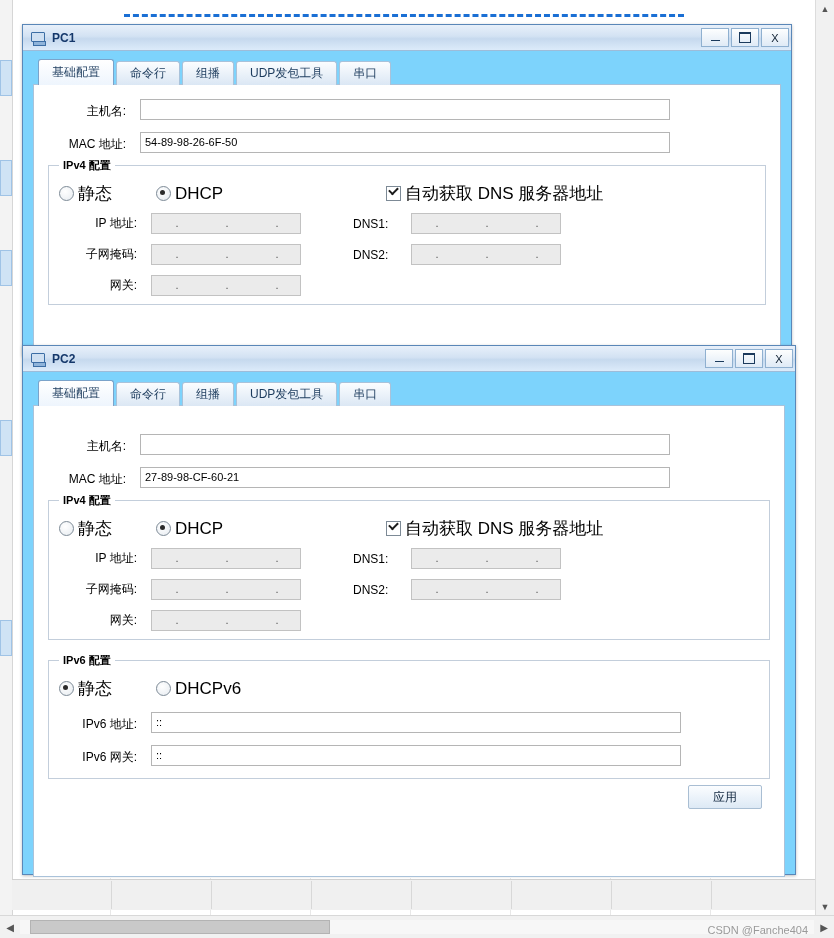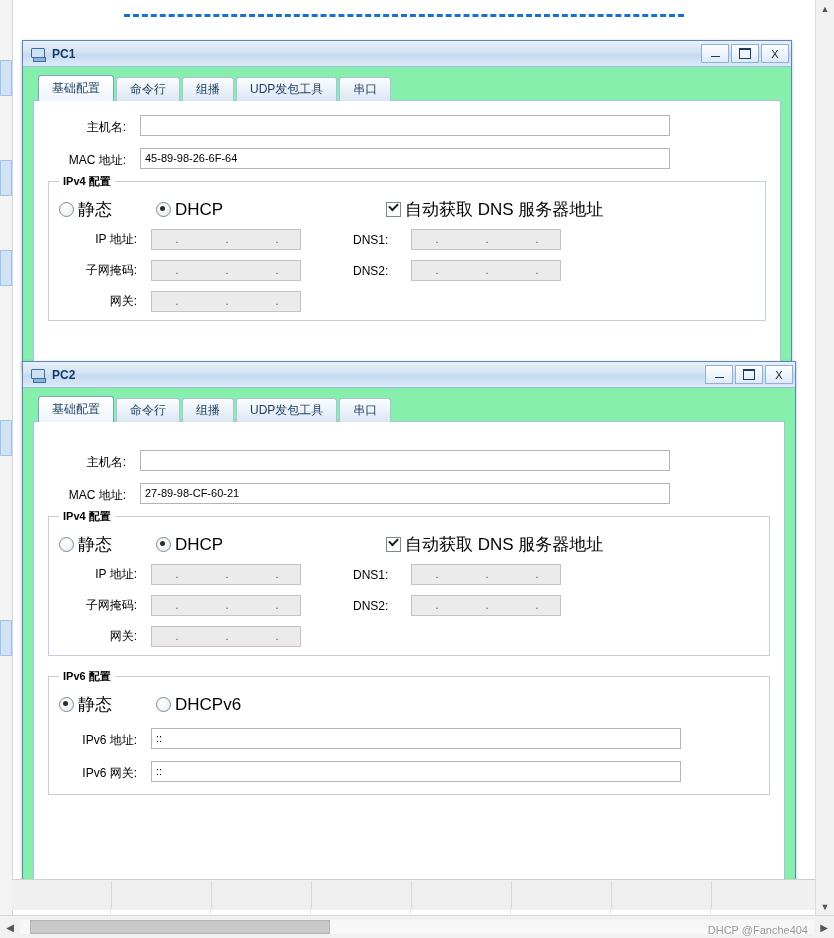--- a/index.html
+++ b/index.html
@@ -46,24 +46,23 @@
     left: 0;
     width: 12px;
     background: #cfe3f5;
     border: 1px solid #9fc3e6;
     box-sizing: border-box;
   }
 
   
   .window {
     position: absolute;
-    background: #86efac;
+    background: #7dd3fc;
     border: 1px solid #5a87b8;
     box-shadow: 0 1px 3px rgba(0,0,0,0.25);
-    margin-top: 16px;
   }
   .titlebar {
     height: 26px;
     background: linear-gradient(to bottom, #e8f0fa 0%, #d3e2f3 45%, #c6d9ee 55%, #dcebfa 100%);
     border-bottom: 1px solid #9dbcd9;
     display: flex;
     align-items: center;
     padding: 0 2px 0 7px;
     box-sizing: border-box;
   }
@@ -399,21 +398,21 @@
       <div class="tab">串口</div>
     </div>
 
     <div class="tab-panel" style="height:240px;">
       <div class="frow">
         <div class="flabel">主机名:</div>
         <div class="finput wide"></div>
       </div>
       <div class="frow">
         <div class="flabel">MAC 地址:</div>
-        <div class="finput wide">45-89-98-26-6F-64</div>
+        <div class="finput wide">54-89-98-26-6F-50</div>
       </div>
 
       <div class="group">
         <div class="group-title">IPv4 配置</div>
 
         <div style="display:flex; align-items:center; margin-bottom:8px;">
           <div style="display:flex;align-items:center;width:92px;padding-left:0;">
             <span class="radio"></span>
             <span class="opt-label">静态</span>
           </div>
@@ -604,20 +603,23 @@
           <div class="finput" style="width:530px;">::</div>
         </div>
 
 
         <div class="frow" style="margin-bottom:4px;">
           <div class="flabel">IPv6 网关:</div>
           <div class="finput" style="width:530px;">::</div>
         </div>
       </div>
 
+      <div class="apply-wrap">
+        <button class="btn">应用</button>
+      </div>
     </div>
   </div>
 </div>
 
 <div class="taskbar">
   <div class="taskitem"></div>
   <div class="taskitem"></div>
   <div class="taskitem"></div>
   <div class="taskitem"></div>
   <div class="taskitem"></div>
@@ -631,13 +633,13 @@
 </div>
 
 <div class="hscroll">
   <div class="scroll-arrow">◀</div>
   <div class="scroll-track">
     <div class="scroll-thumb"></div>
   </div>
   <div class="scroll-arrow">▶</div>
 </div>
 
-<div class="watermark">DHCP @Fanche404</div>
+<div class="watermark">CSDN @Fanche404</div>
 
 </body></html>

